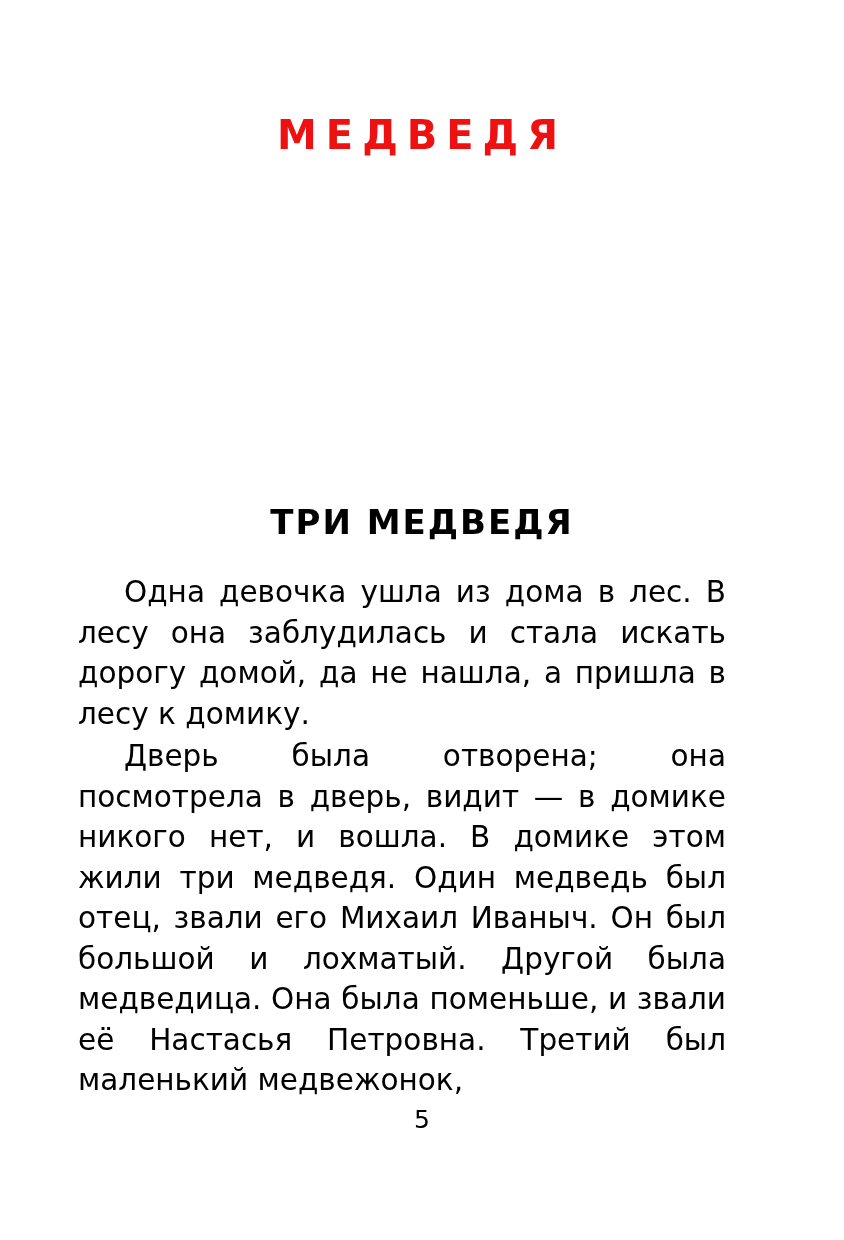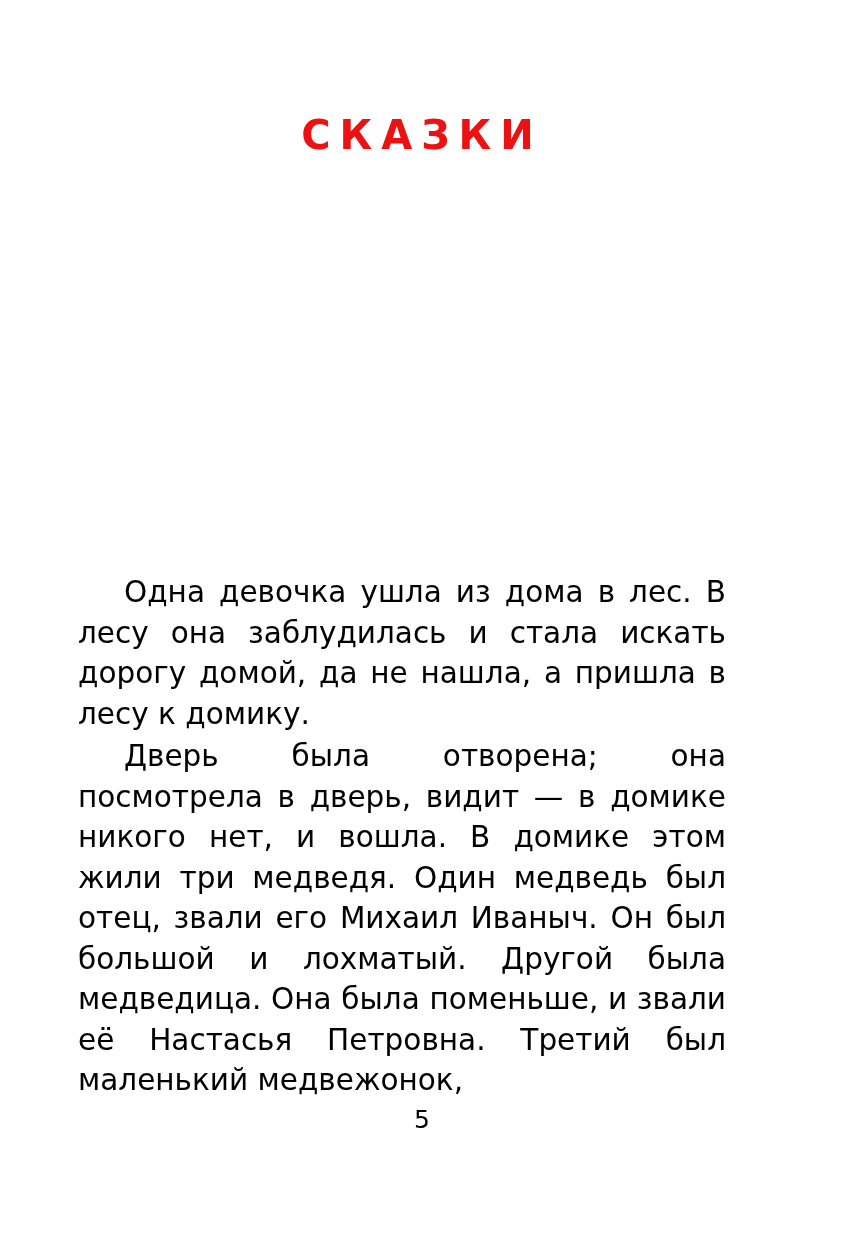--- a/index.html
+++ b/index.html
@@ -74,22 +74,23 @@
     font-size: 25px;
     font-family: "DejaVu Sans", sans-serif;
     color: #000000;
   }
 </style>
 </head>
 <body>
 
 <div class="page">
 
-  <div class="section-title">СКАЗКИ</div>
+  <div class="section-title">МЕДВЕДЯ</div>
 
+  <div class="story-title">ТРИ  МЕДВЕДЯ</div>
 
   <div class="body-text">
     <p>Одна девочка ушла из дома в лес. В лесу она заблудилась и стала искать дорогу домой, да не нашла, а пришла в лесу к домику.</p>
     <p>Дверь была отворена; она посмотрела в дверь, видит — в домике никого нет, и вошла. В домике этом жили три медведя. Один медведь был отец, звали его Михаил Иваныч. Он был большой и лохматый. Другой была медведица. Она была поменьше, и звали её Настасья Петровна. Третий был маленький медвежонок,</p>
   </div>
 
   <div class="page-number">5</div>
 
 </div>
 

